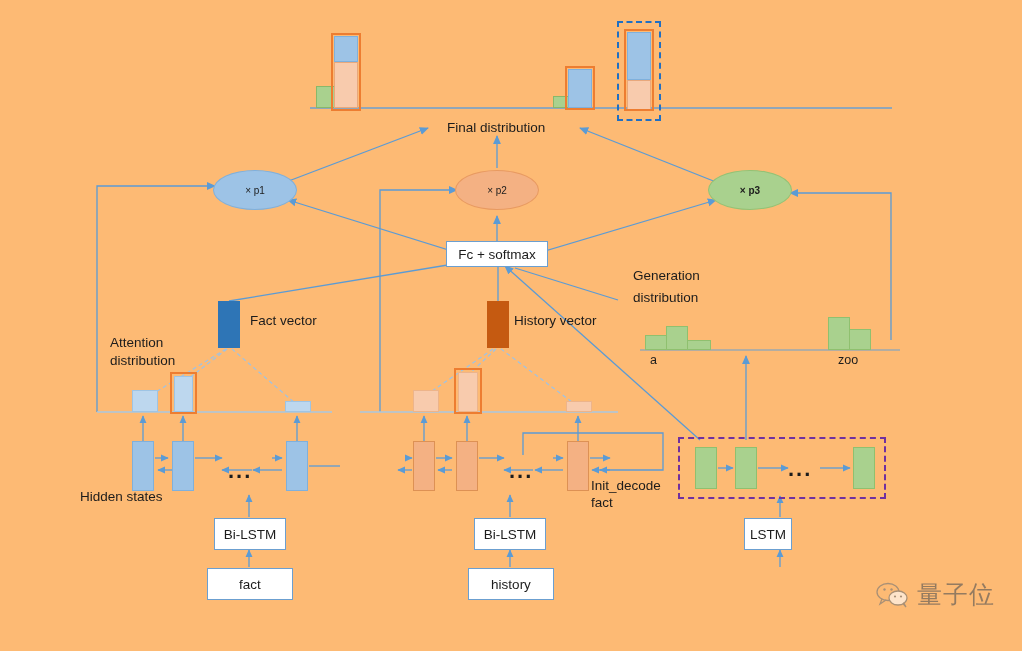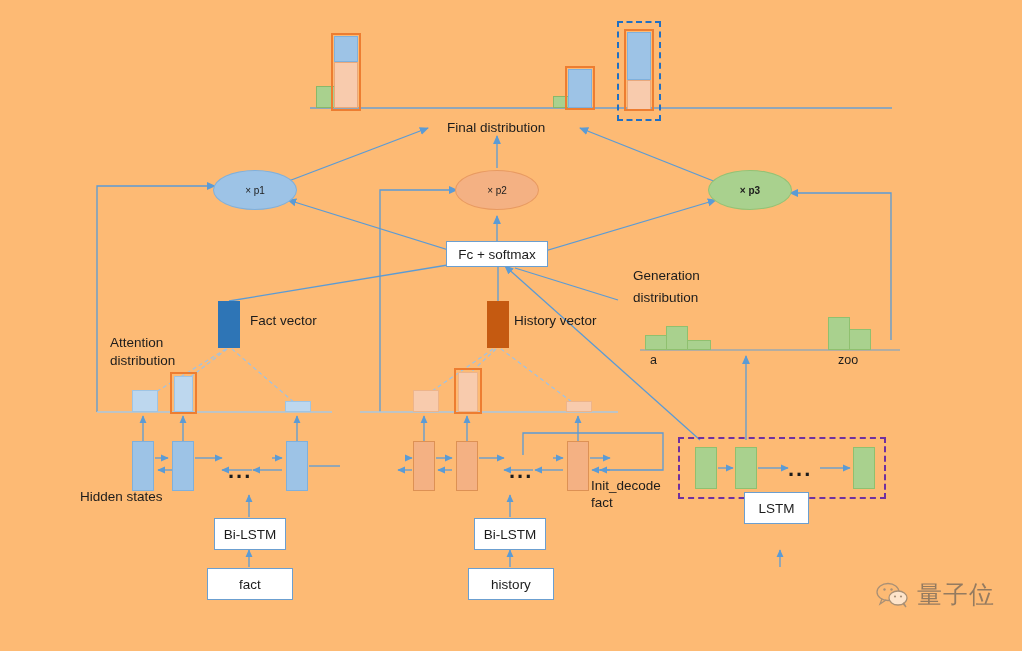--- a/index.html
+++ b/index.html
@@ -248,21 +248,21 @@
   <div class="bar b-state-green" style="left:735px;top:447px;width:22px;height:42px;"></div>
   <div class="bar b-state-green" style="left:853px;top:447px;width:22px;height:42px;"></div>
   <div class="dots" style="left:788px;top:464px;">...</div>
 
   <div class="boxed" style="left:214px;top:518px;width:72px;height:32px;">
     <span>Bi-LSTM</span>
   </div>
   <div class="boxed" style="left:474px;top:518px;width:72px;height:32px;">
     <span>Bi-LSTM</span>
   </div>
-  <div class="boxed" style="left:744px;top:492px;width:65px;height:32px;">
+  <div class="boxed" style="left:744px;top:518px;width:48px;height:32px;">
     <span>LSTM</span>
   </div>
 
   <div class="boxed" style="left:468px;top:568px;width:86px;height:32px;">
     <span>history</span>
   </div>
   <div class="boxed" style="left:207px;top:568px;width:86px;height:32px;">
     <span>fact</span>
   </div>
 

